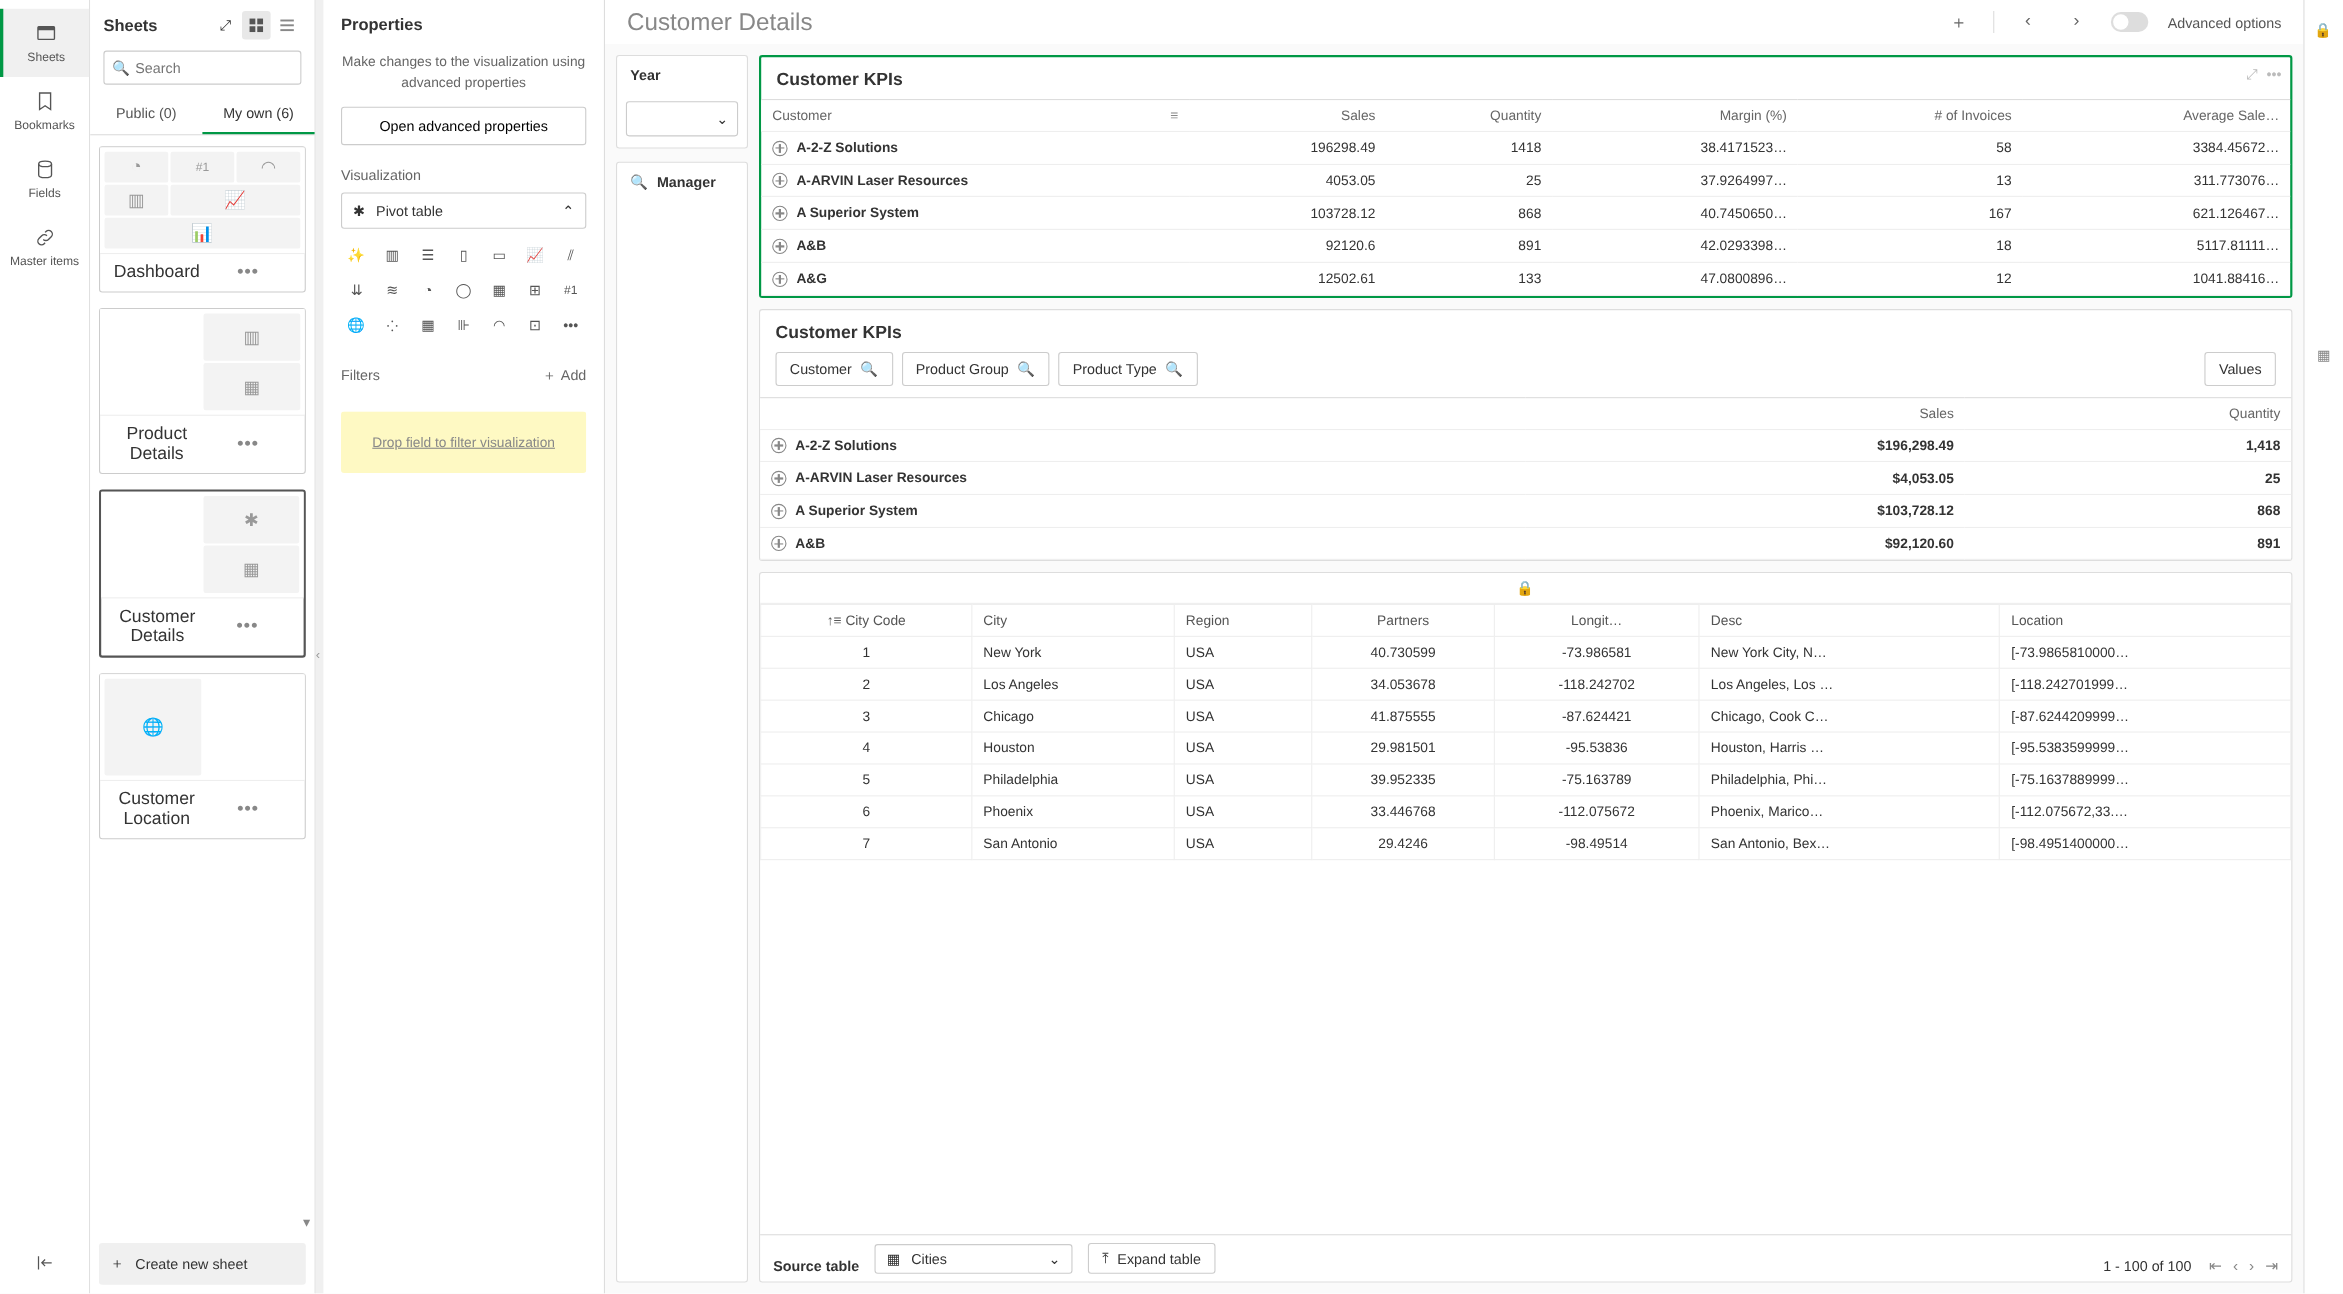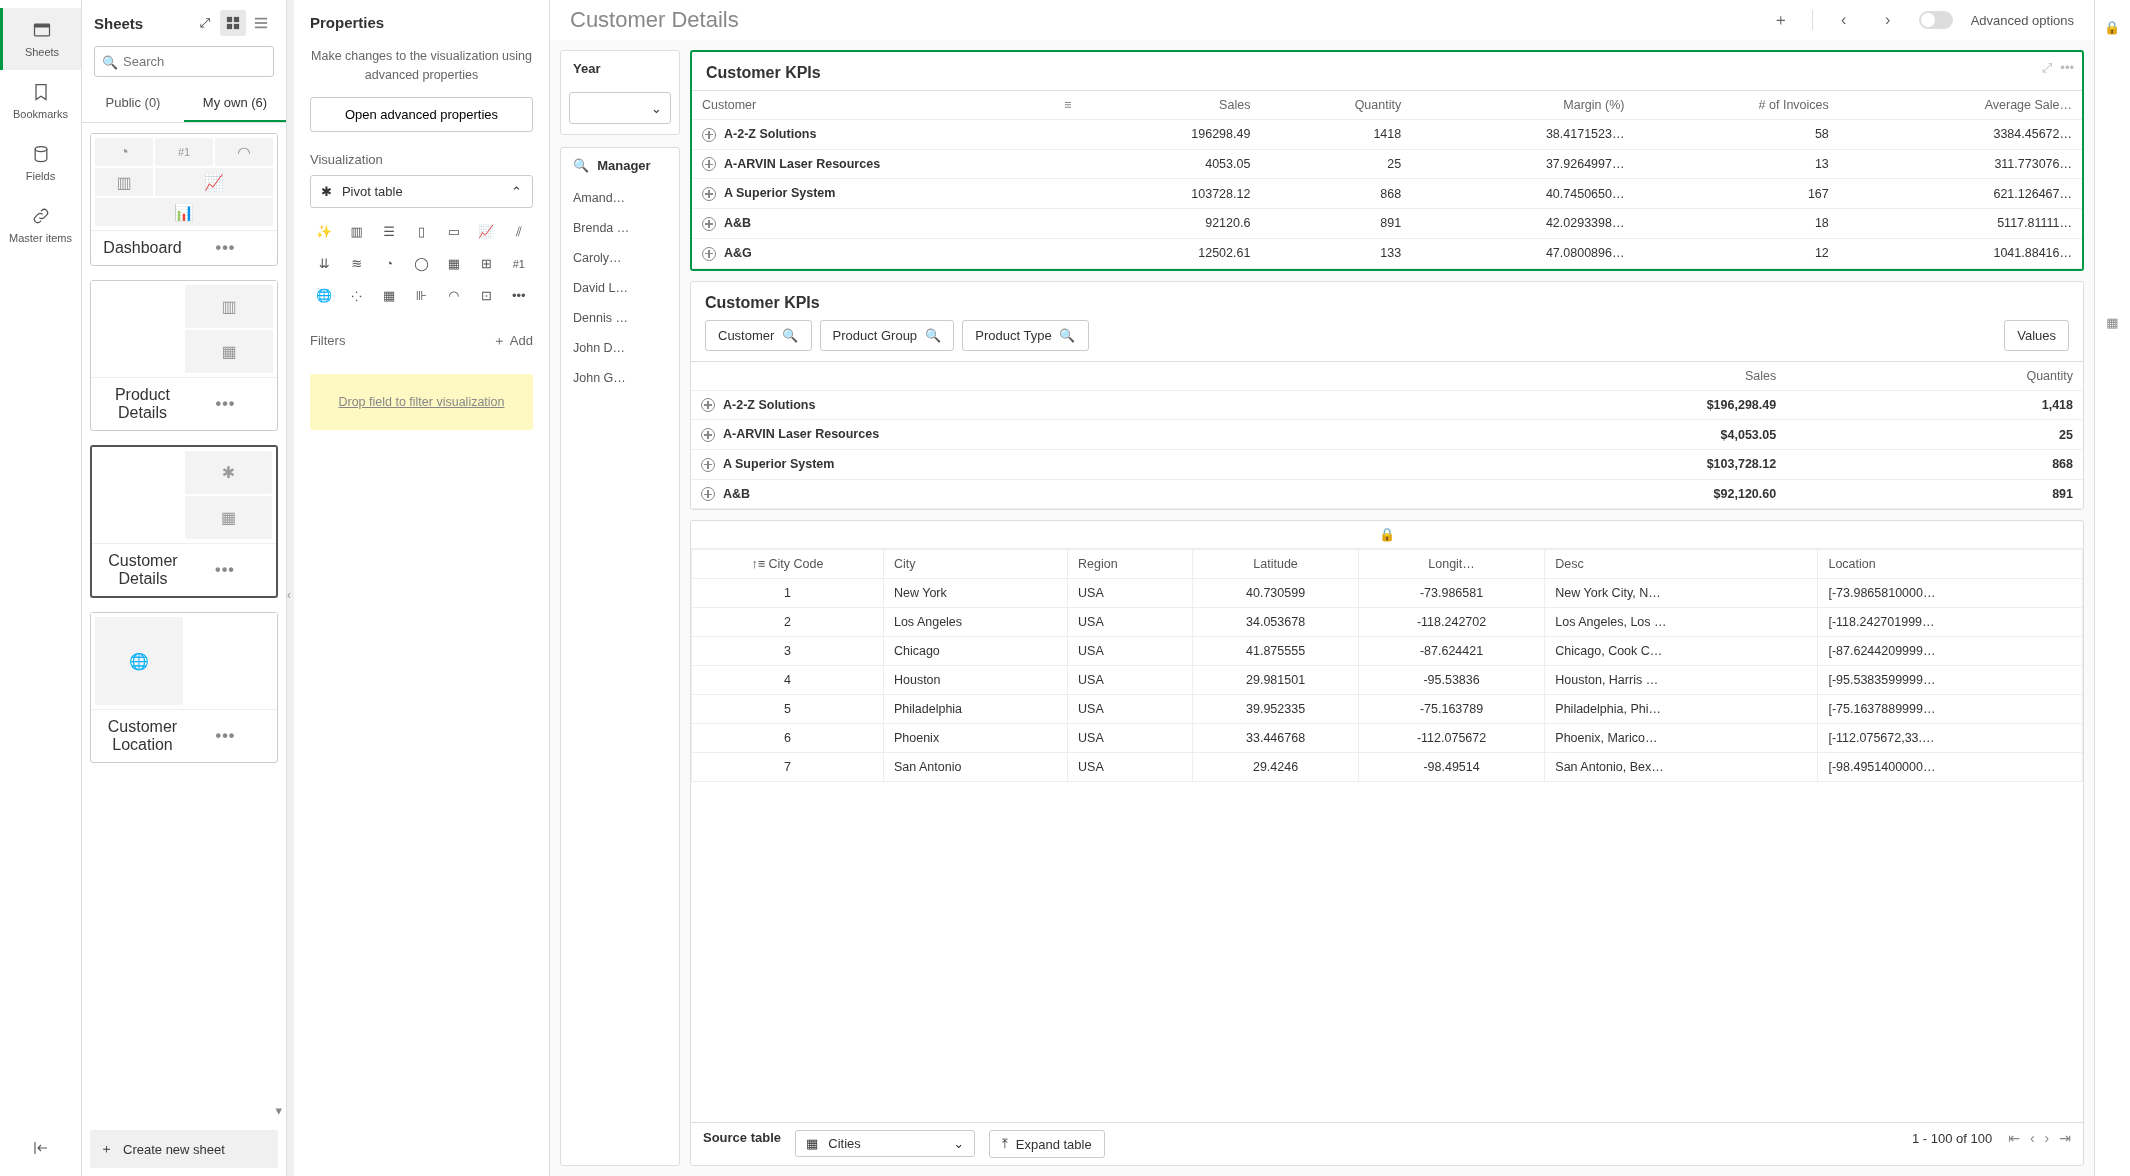--- a/index.html
+++ b/index.html
@@ -95,21 +95,21 @@
 .pivot-table td:first-child { text-align: left; }
 .pivot-table td { font-weight: 600; }
 
 .bottom-zone { background: #fff; border: 1px solid #ddd; border-radius: 3px; display: flex; flex-direction: column; min-height: 0; flex: 1; }
 .lock-bar { text-align: center; padding: 6px; color: #aaa; border-bottom: 1px solid #eee; }
 .data-table-wrap { flex: 1; overflow: auto; min-height: 0; }
 .data-table { width: 100%; border-collapse: collapse; font-size: 12.5px; }
 .data-table th, .data-table td { padding: 7px 10px; border: 1px solid #eee; text-align: left; white-space: nowrap; overflow: hidden; text-overflow: ellipsis; max-width: 140px; }
 .data-table th { font-weight: 500; color: #555; }
 .data-table td.num, .data-table th.num { text-align: center; }
-.table-foot { display: flex; align-items: flex-start; padding: 7px 12px; border-top: 1px solid #ddd; gap: 14px; font-size: 13px; }
+.table-foot { display: flex; align-items: flex-end; padding: 7px 12px; border-top: 1px solid #ddd; gap: 14px; font-size: 13px; }
 .src-label { font-weight: 600; }
 .src-select { display: flex; align-items: center; gap: 10px; border: 1px solid #ccc; border-radius: 3px; padding: 5px 10px; cursor: pointer; min-width: 180px; }
 .expand-tbl { display: flex; align-items: center; gap: 8px; border: 1px solid #ccc; border-radius: 3px; padding: 5px 12px; cursor: pointer; }
 .pager { margin-left: auto; display: flex; align-items: center; gap: 16px; }
 .pager-btns { display: flex; gap: 10px; color: #888; }
 .pager-btns span { cursor: pointer; font-size: 14px; }
 
 .right-strip { width: 36px; background: #fff; border-left: 1px solid #ddd; display: flex; flex-direction: column; align-items: center; padding-top: 20px; gap: 280px;}
 .strip-ic { color: #888; cursor: pointer; }
 .splitter { width: 7px; background: #f0f0f0; cursor: col-resize; position: relative; }
@@ -308,29 +308,20 @@
           <div class="side-card-head">Year</div>
           <div class="side-select">
               <span>⌄</span>
             </div>
         </div>
         <div class="side-card manager-card">
           <div class="manager-head">
             <span>🔍</span>
             <span>Manager</span>
           </div>
-          <div class="mgr-list" id="mgr-list">
-              <div class="mgr-item">Amand…</div>
-              <div class="mgr-item">Brenda …</div>
-              <div class="mgr-item">Caroly…</div>
-              <div class="mgr-item">David L…</div>
-              <div class="mgr-item">Dennis …</div>
-              <div class="mgr-item">John D…</div>
-              <div class="mgr-item">John G…</div>
-            </div>
         </div>
       </div>
 
       <div class="canvas-right">
 
         <div class="kpi-card selected">
           <div class="kpi-actions">
             <span>⤢</span>
             <span>•••</span>
           </div>
@@ -458,21 +449,21 @@
 
         <div class="bottom-zone">
           <div class="lock-bar">🔒</div>
           <div class="data-table-wrap">
             <table class="data-table" id="data-table">
               <thead>
                   <tr id="data-head">
                     <th class="num"><span>↑≡</span> City Code</th>
                     <th>City</th>
                     <th>Region</th>
-                    <th class="num">Latitude</th>
+                    <th class="num">Partners</th>
                     <th class="num">Longit…</th>
                     <th>Desc</th>
                     <th>Location</th>
                   </tr>
                 </thead>
               <tbody id="data-body">
                   <tr>
                     <td class="num">1</td>
                     <td>New York</td>
                     <td>USA</td>

